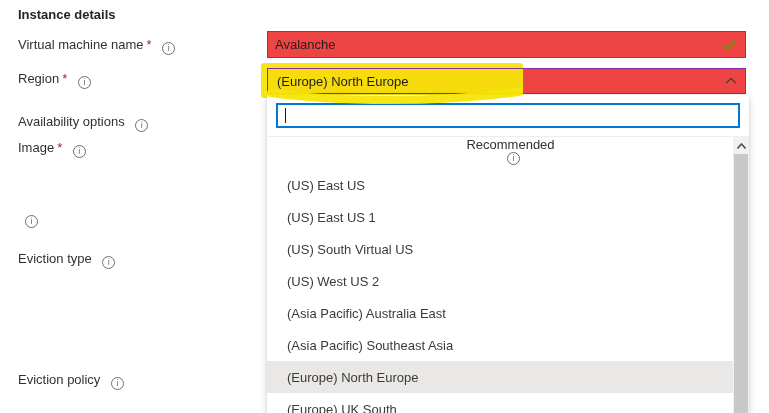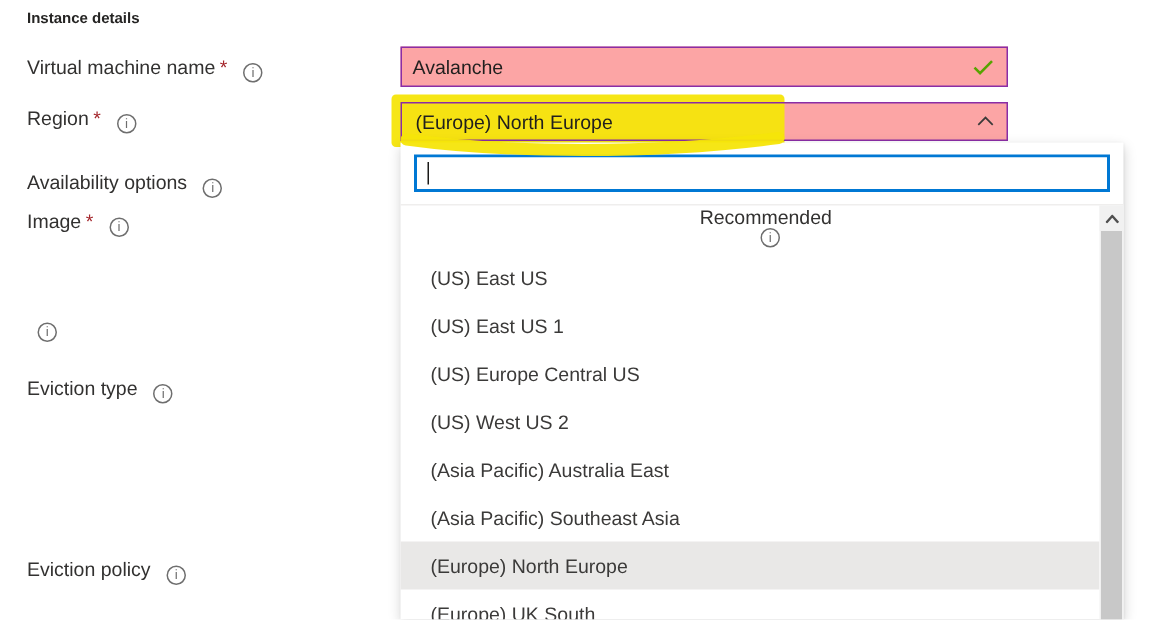--- a/index.html
+++ b/index.html
@@ -1,36 +1,36 @@
 <!DOCTYPE html>
 <html><head>
 <meta charset="utf-8">
 <style>
   * { box-sizing: border-box; margin: 0; padding: 0; }
   html, body { width: 769px; height: 413px; background: #ffffff; overflow: hidden; }
   body { font-family: "Liberation Sans", sans-serif; font-size: 13px; color: #323130; position: relative; }
 
   .section-title {
     position: absolute; left: 18px; top: 7px;
-    font-size: 10px; font-weight: 700; color: #252423;
+    font-size: 13px; font-weight: 700; color: #252423;
   }
 
   .label-row { position: absolute; left: 18px; white-space: nowrap; color: #323130; }
   .label-row .req { color: #a4262c; margin-left: 3px; }
   .info-icon {
     display: inline-block; width: 13px; height: 13px; margin-left: 7px;
     border: 1px solid #6e6e6e; border-radius: 50%;
     color: #6e6e6e; font-size: 9px; line-height: 11px; text-align: center;
     vertical-align: -2px; font-style: normal;
   }
   .info-icon::after { content: "i"; }
 
   
   .field {
-    position: absolute; left: 267px; width: 405px; background: #fca5a5;
+    position: absolute; left: 267px; width: 479px; background: #ef4444;
     display: flex; align-items: center; padding: 0 8px;
   }
   .field-border::after {
     content: ""; position: absolute; inset: 0;
     border: 1.5px solid #8a2da5; pointer-events: none; z-index: 5;
   }
   #vm-name-field { top: 31px; height: 27px; }
   #vm-name-field .value { flex: 1; color: #201f1e; }
   #region-field  { top: 68px; height: 26px; }
   #region-field .value { position: relative; z-index: 2; flex: 1; color: #201f1e; padding-left: 2px; }
@@ -148,21 +148,21 @@
       <span>Recommended</span>
       <i class="info-icon"></i>
     </div>
     <div class="opt">
         <span>(US) East US</span>
       </div>
     <div class="opt">
         <span>(US) East US 1</span>
       </div>
     <div class="opt">
-        <span>(US) Europe Central US</span>
+        <span>(US) South Virtual US</span>
       </div>
     <div class="opt">
         <span>(US) West US 2</span>
       </div>
     <div class="opt">
         <span>(Asia Pacific) Australia East</span>
       </div>
     <div class="opt">
         <span>(Asia Pacific) Southeast Asia</span>
       </div>

